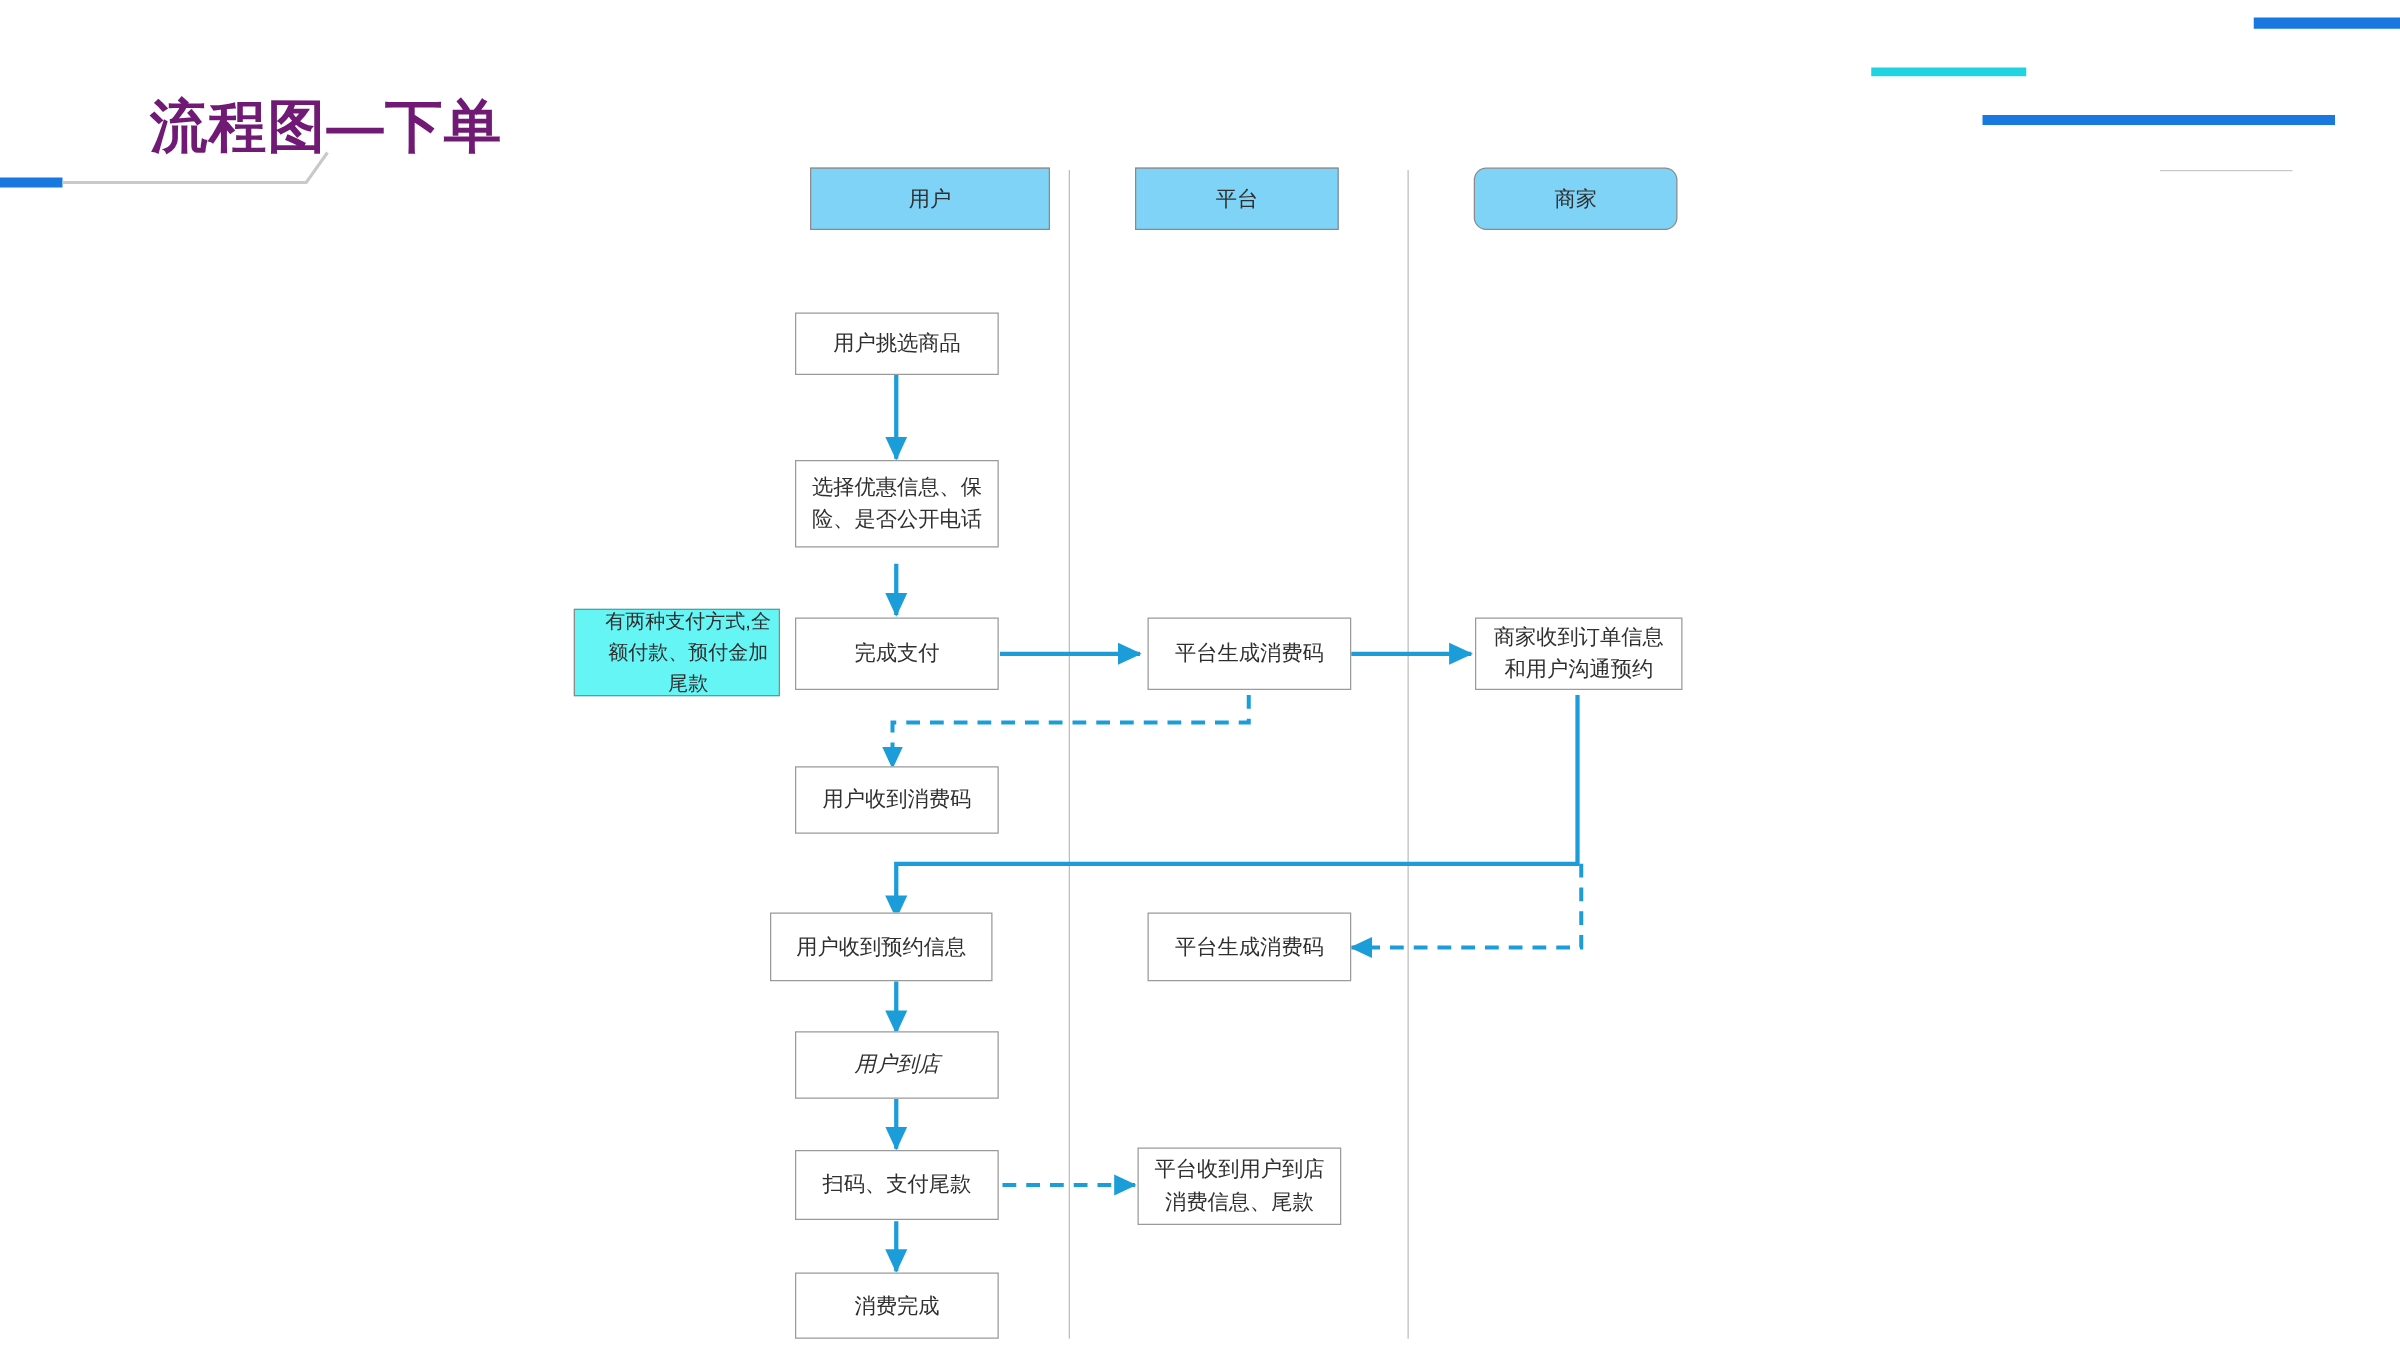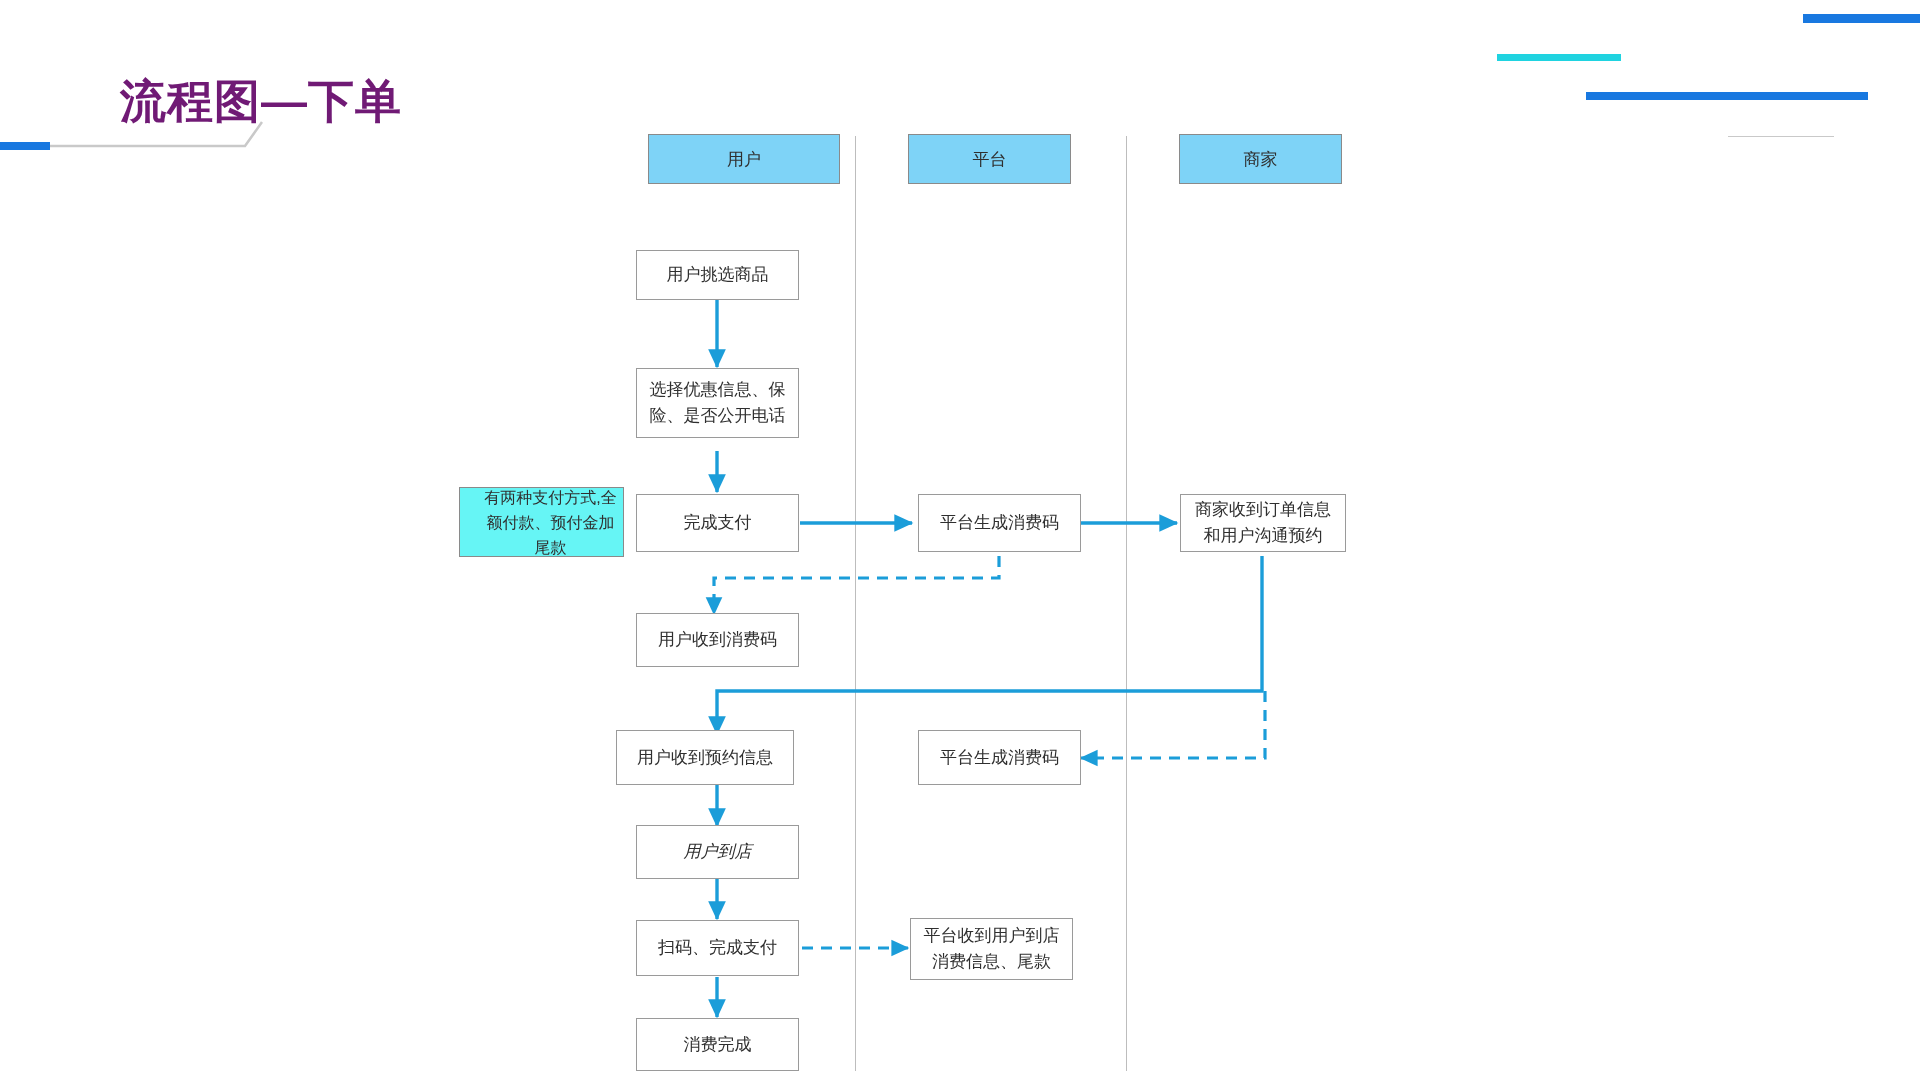--- a/index.html
+++ b/index.html
@@ -163,21 +163,21 @@
 
   <div class="lane-divider" style="left:855px; top:136px; height:935px;"></div>
   <div class="lane-divider" style="left:1126px; top:136px; height:935px;"></div>
 
   <div class="lane-header" style="left:636px; top:134px; width:192px; height:50px;margin-left:12px;">
     <span>用户</span>
   </div>
   <div class="lane-header" style="left:908px; top:134px; width:163px; height:50px;">
     <span>平台</span>
   </div>
-  <div class="lane-header" style="left:1179px; top:134px; width:163px; height:50px;">
+  <div class="lane-header" style="left:1179px; top:134px; width:163px; height:50px;border-radius:10px;">
     <span>商家</span>
   </div>
 
   <svg id="edge-layer" viewBox="0 0 1920 1080">
     <defs>
       <marker id="arrowhead" markerWidth="6" markerHeight="6" refX="5.2" refY="3" orient="auto" markerUnits="strokeWidth">
         <path d="M0,0.4 L5.6,3 L0,5.6 Z" fill="#1b9dd9"></path>
       </marker>
     </defs>
 
@@ -238,21 +238,21 @@
 
   <div class="node" style="left:918px; top:730px; width:163px; height:55px;">
     <span>平台生成消费码</span>
   </div>
 
   <div class="node" style="left:636px; top:825px; width:163px; height:54px;font-style:italic;">
     <span>用户到店</span>
   </div>
 
   <div class="node" style="left:636px; top:920px; width:163px; height:56px;">
-    <span>扫码、完成支付</span>
+    <span>扫码、支付尾款</span>
   </div>
 
   <div class="node" style="left:910px; top:918px; width:163px; height:62px;">
     <span>平台收到用户到店消费信息、尾款</span>
   </div>
 
   <div class="node" style="left:636px; top:1018px; width:163px; height:53px;text-align:center;">
     <span>消费完成</span>
   </div>
 

